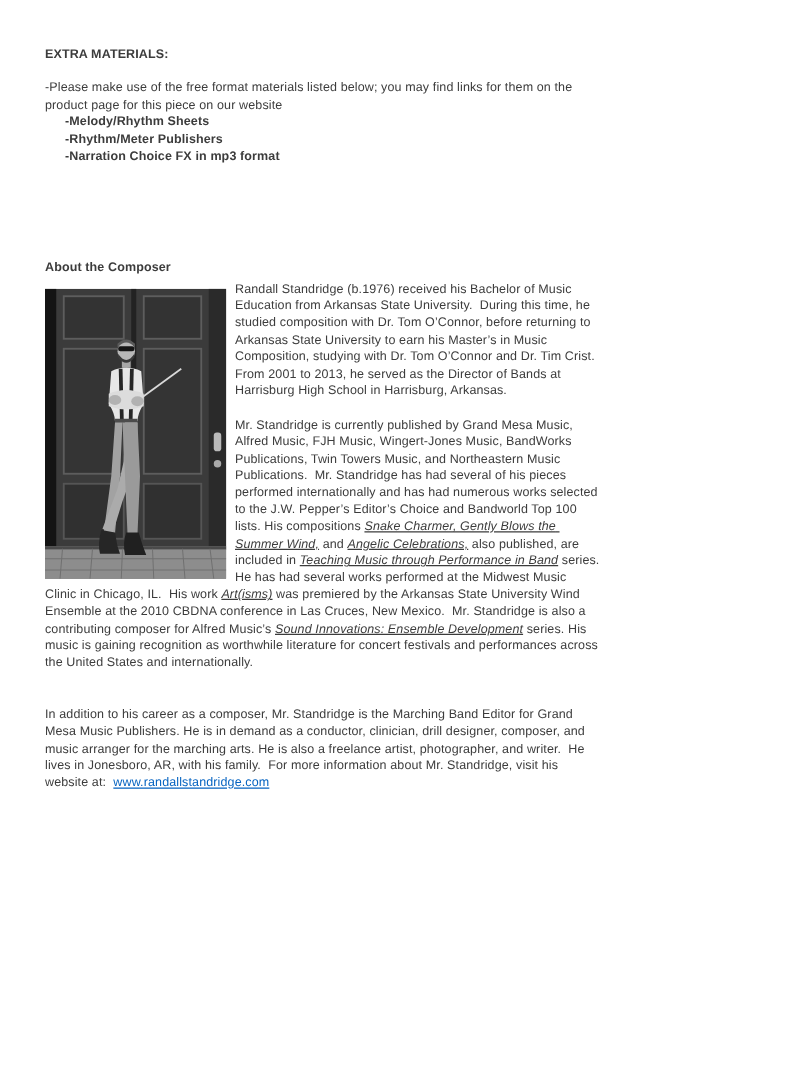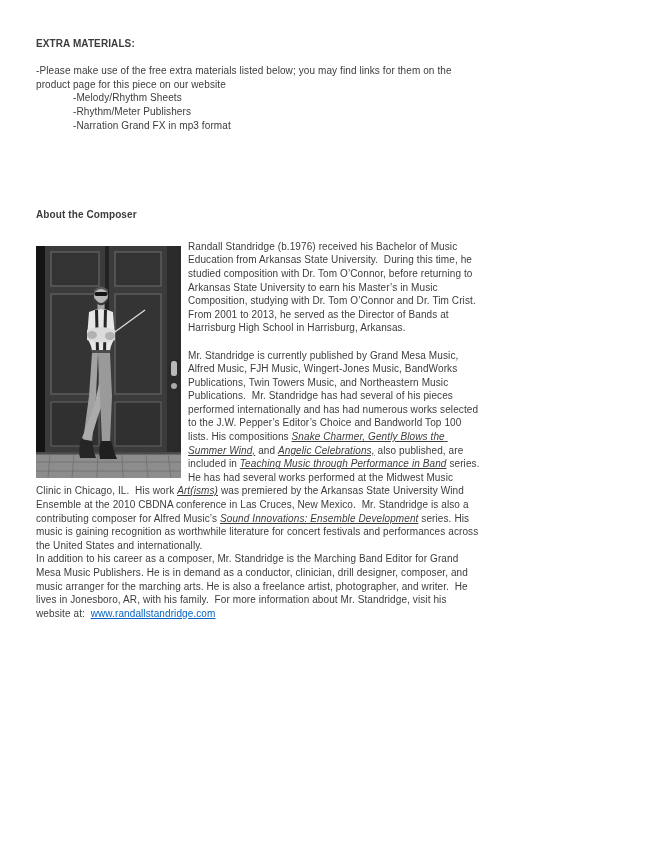--- a/index.html
+++ b/index.html
@@ -10,43 +10,43 @@
   }
   .page{
     box-sizing:border-box;
     width:520px;height:864px;
     padding:37px 40px 0 36px;
     font-size:10px;line-height:13.6px;letter-spacing:0.1px;
   }
   .heading{font-weight:bold;font-size:10px;}
   p{margin:0;white-space:pre-wrap;}
   .para-gap{margin-top:13.6px;}
-  .list{margin-left:37px;}
+  .list{margin-left:16px;font-weight:bold;}
   .about-section{margin-top:76px;}
-  .about-heading{margin-bottom:18px;}
+  .about-heading{margin-bottom:3px;}
   .composer-photo{
     float:left;width:145px;height:232px;
     margin:6px 7px 3px 0;display:block;
   }
-  .para3{clear:left;}
+  .para3{clear:left;margin-top:28px;}
   em{font-style:italic;text-decoration:underline;}
   a.link{color:#0563c1;text-decoration:underline;cursor:pointer;}
 </style>
 </head>
 <body>
 
 <div class="page">
 
   <div>
     <div class="heading">EXTRA MATERIALS:</div>
-    <p class="para-gap">-Please make use of the free extra materials listed below; you may find links for them on the product page for this piece on our website</p>
+    <p class="para-gap">-Please make use of the free format materials listed below; you may find links for them on the product page for this piece on our website</p>
     <div class="list">
       <div>-Melody/Rhythm Sheets</div>
       <div>-Rhythm/Meter Publishers</div>
-      <div>-Narration Grand FX in mp3 format</div>
+      <div>-Narration Choice FX in mp3 format</div>
     </div>
   </div>
 
   <div class="about-section">
     <div class="heading about-heading">About the Composer</div>
 
     <svg class="composer-photo" viewBox="0 0 145 232" xmlns="http://www.w3.org/2000/svg" preserveAspectRatio="none">
 
       <g>
         <rect x="0" y="0" width="145" height="232" fill="#3b3b3b"></rect>

